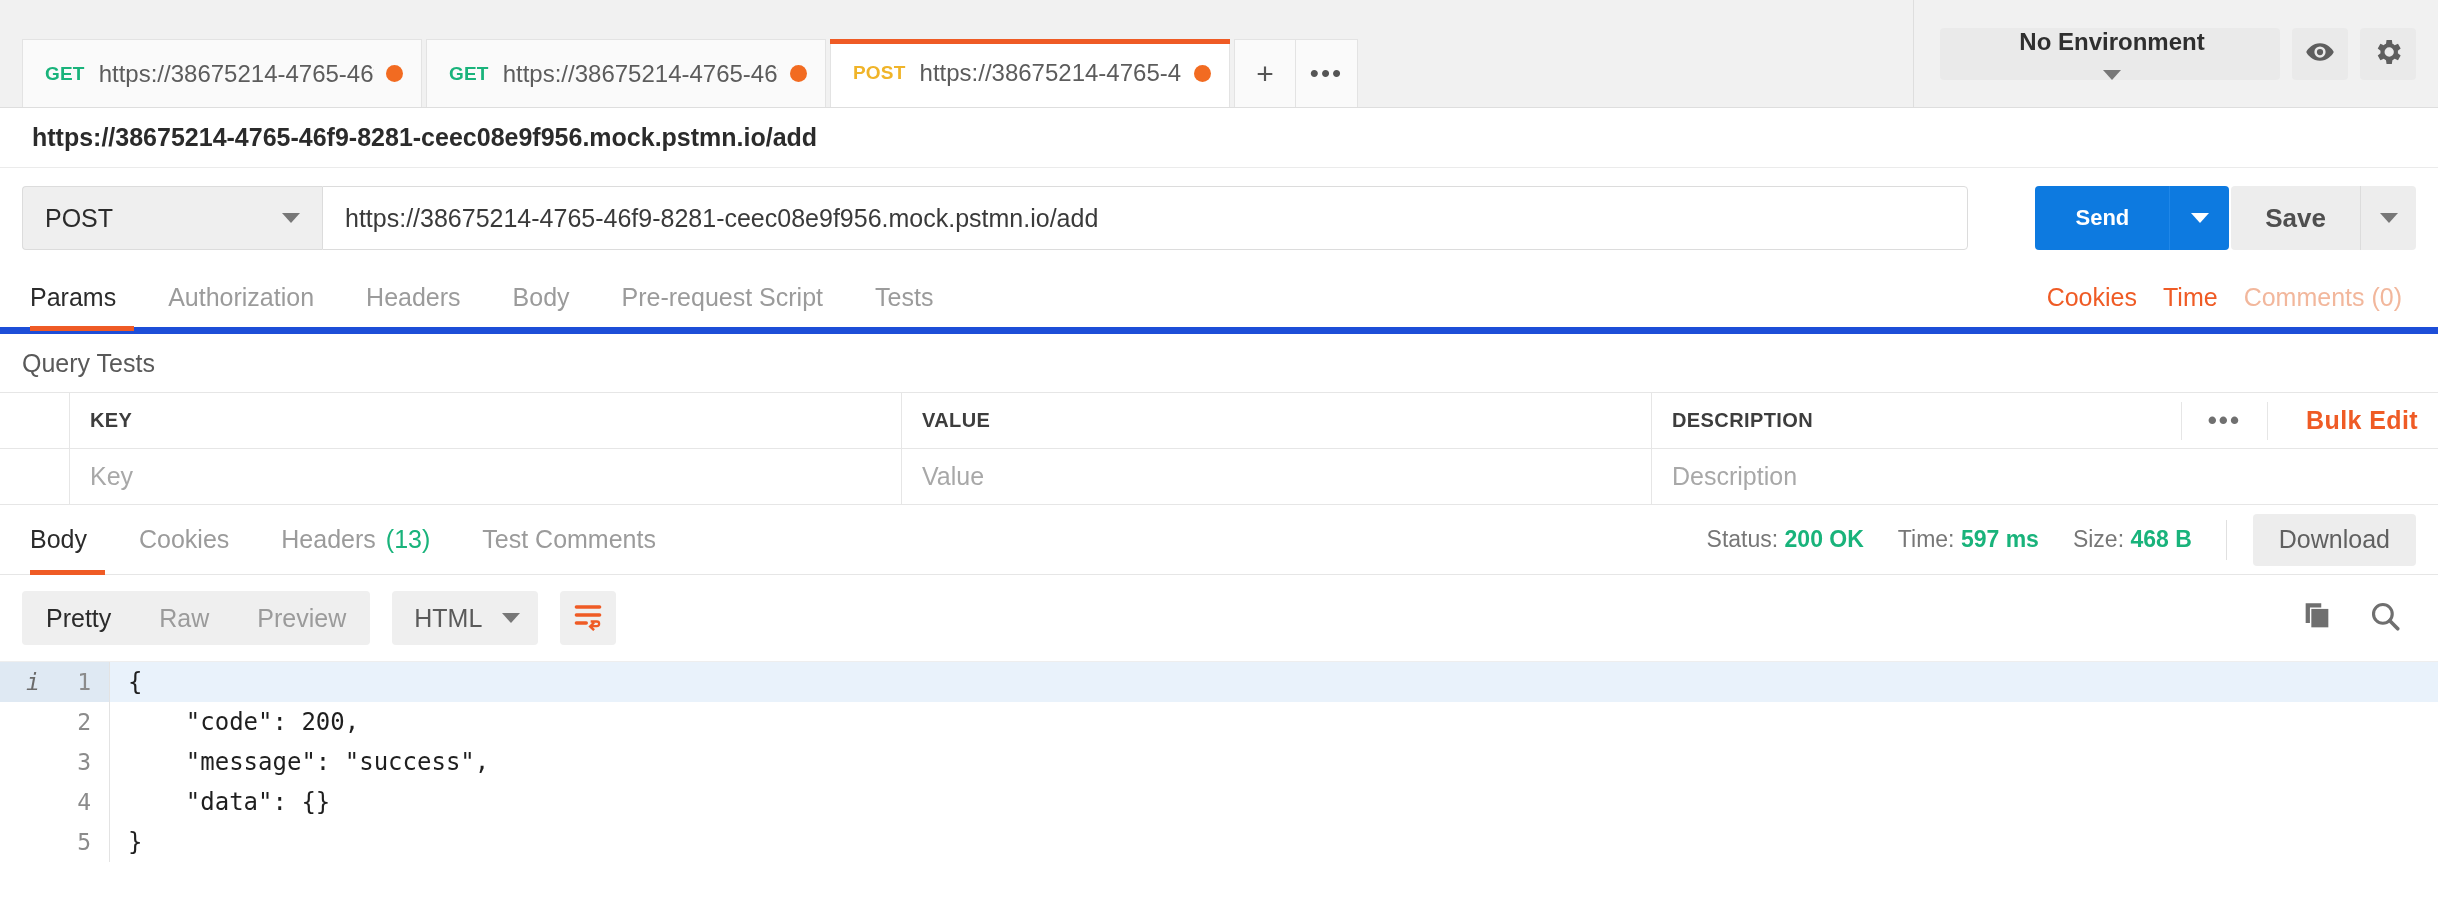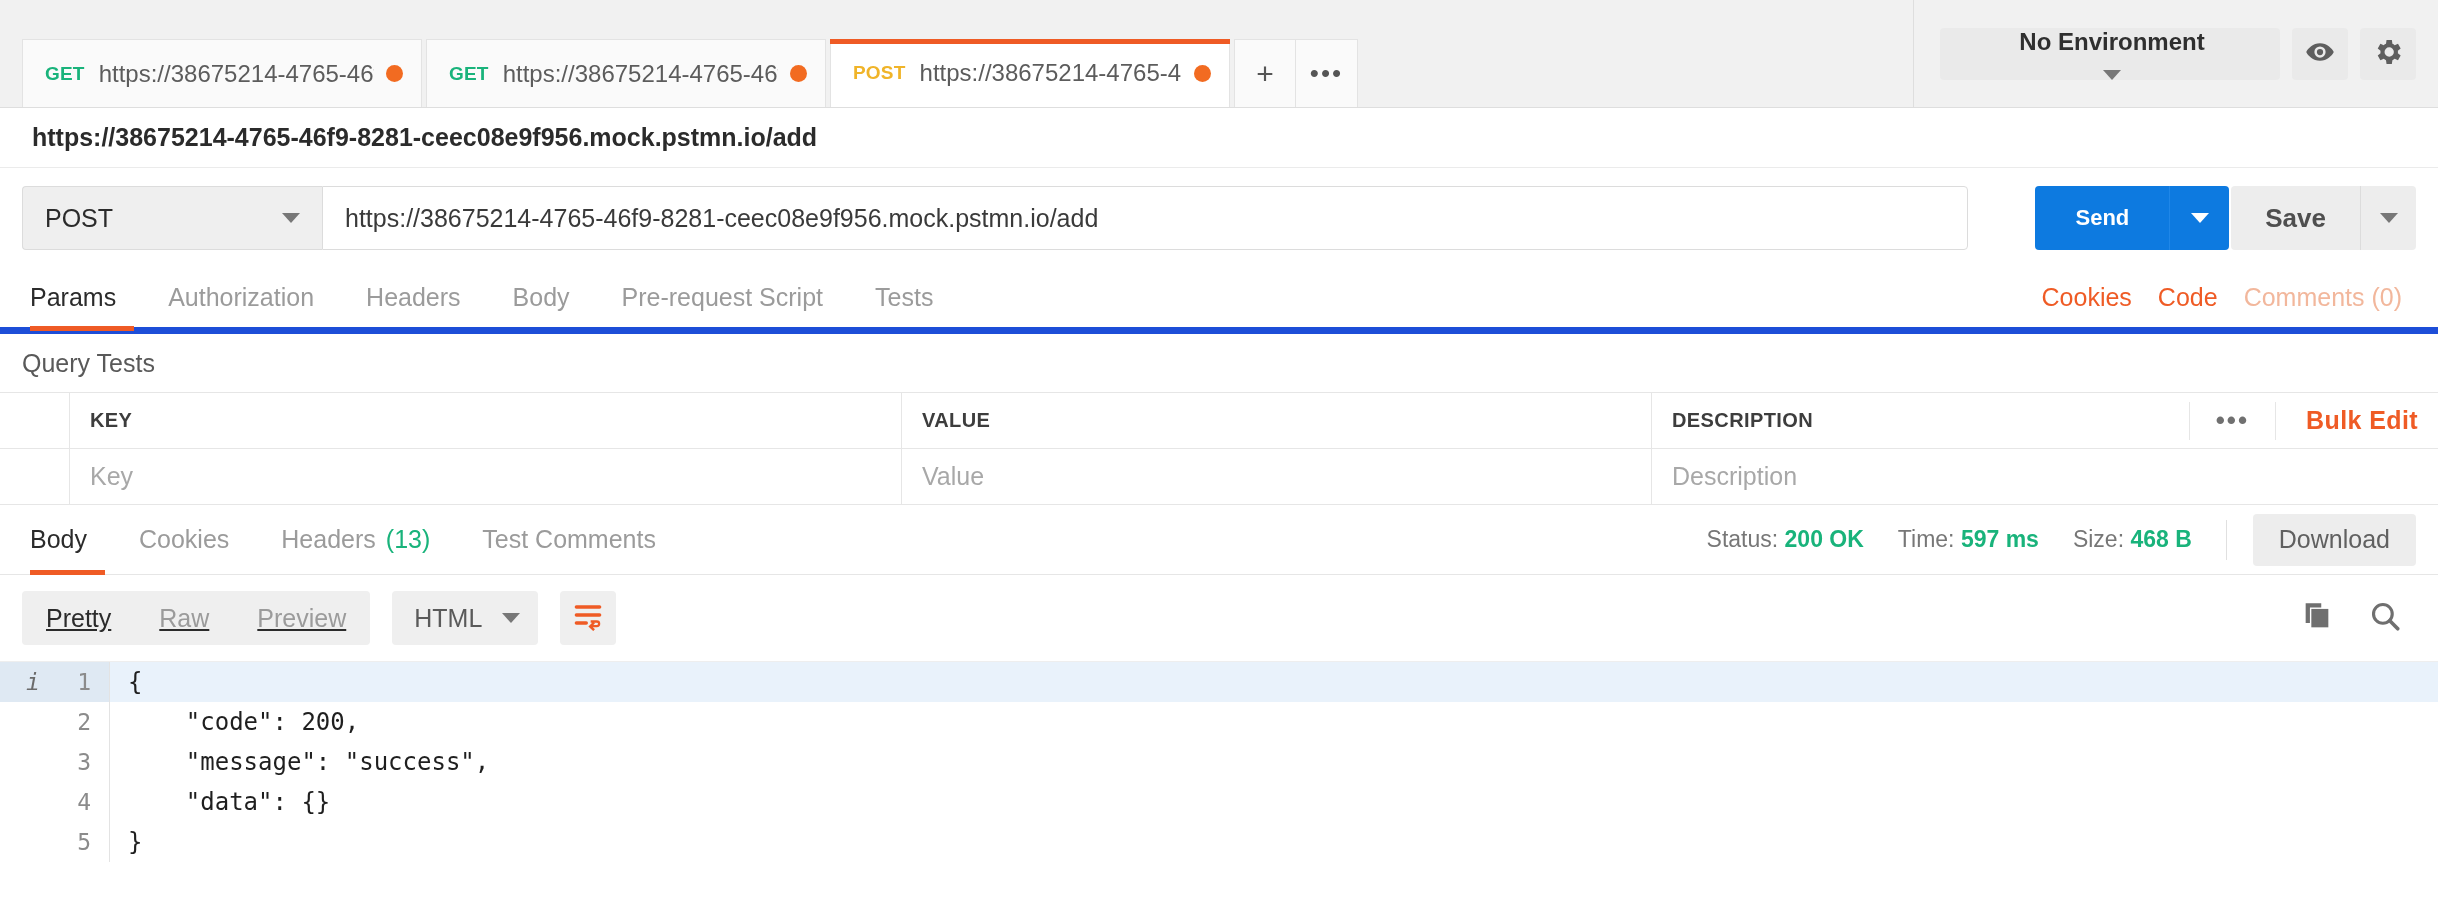--- a/index.html
+++ b/index.html
@@ -294,21 +294,21 @@
   .pcell.desc { flex: 1; border-right: none; }
   .prow.body .pcell { font-size: 25px; color: #a8a8a8; }
   .desc-inner { display: flex; align-items: center; width: 100%; }
   .desc-inner .lbl { flex: 1; }
   .dots-btn {
     font-size: 26px; color: #707070; letter-spacing: 2px;
     padding: 0 26px; cursor: pointer;
     border-left: 1px solid #e6e6e6;
     height: 38px; display: flex; align-items: center;
   }
-  .bulk { font-size: 25px; color: #ef5b25; cursor: pointer; padding-left: 30px;
+  .bulk { font-size: 25px; color: #ef5b25; cursor: pointer; padding-left: 38px;
           border-left: 1px solid #e6e6e6; height: 38px; display: flex; align-items: center; }
 
   
   .respbar {
     display: flex;
     align-items: center;
     height: 70px;
     padding: 0 22px;
     border-bottom: 1px solid #e6e6e6;
     background: #ffffff;
@@ -331,21 +331,20 @@
     height: 86px;
     padding: 0 22px;
     background: #ffffff;
   }
   .seg {
     display: flex;
     background: #efefef;
     border-radius: 4px;
     height: 54px;
     align-items: center;
-    text-decoration: underline;
   }
   .seg-item {
     padding: 0 24px;
     font-size: 25px;
     color: #9b9b9b;
     height: 54px;
     display: flex; align-items: center;
     cursor: pointer;
   }
   .seg-item.active { color: #2b2b2b; }
@@ -474,21 +473,21 @@
 
 <div class="reqtabs">
   <div class="rtab active">Params</div>
   <div class="rtab">Authorization</div>
   <div class="rtab">Headers</div>
   <div class="rtab">Body</div>
   <div class="rtab">Pre-request Script</div>
   <div class="rtab">Tests</div>
   <div class="rtab-right">
     <span class="link-orange">Cookies</span>
-    <span class="link-orange">Code</span>
+    <span class="link-orange">Time</span>
     <span class="link-orange muted">Comments (0)</span>
   </div>
 </div>
 
 <div class="qp-title">Query Tests</div>
 
 <div class="ptable">
   <div class="prow head">
     <div class="pcell check"></div>
     <div class="pcell key">KEY</div>

